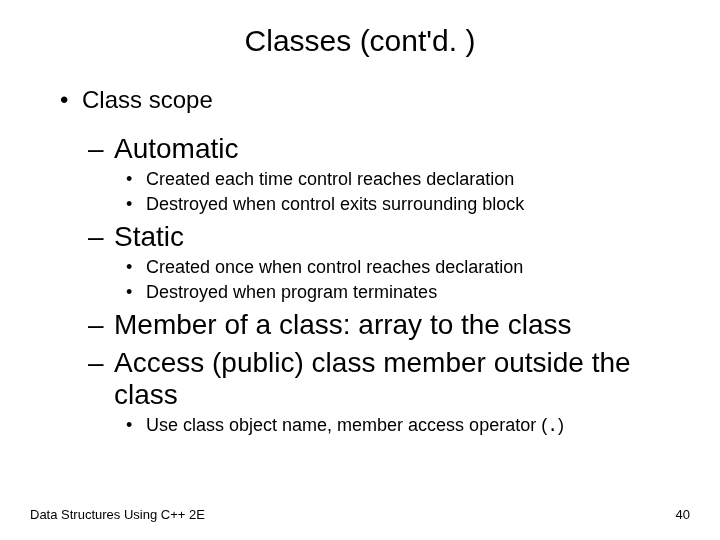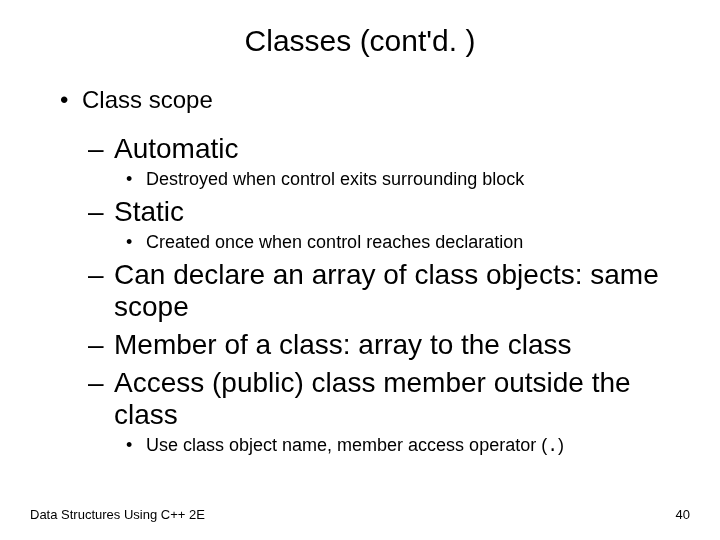--- a/index.html
+++ b/index.html
@@ -83,26 +83,27 @@
 
 <div class="slide">
 
   <div class="title">Classes (cont'd. )</div>
 
   <div class="content">
 
     <div class="l1">Class scope</div>
 
     <div class="l2">Automatic</div>
+    <div class="l3">Created each time control reaches declaration</div>
     <div class="l3">Destroyed when control exits surrounding block</div>
 
     <div class="l2">Static</div>
     <div class="l3">Created once when control reaches declaration</div>
+    <div class="l3">Destroyed when program terminates</div>
 
-    <div class="l2">Can declare an array of class objects: same scope</div>
     <div class="l2">Member of a class: array to the class</div>
     <div class="l2">Access (public) class member outside the class</div>
     <div class="l3">
       <span>Use class object name, member access operator (</span><span class="mono">.</span><span>)</span>
     </div>
 
   </div>
 
   <div class="footer">
     <span>Data Structures Using C++ 2E</span>

